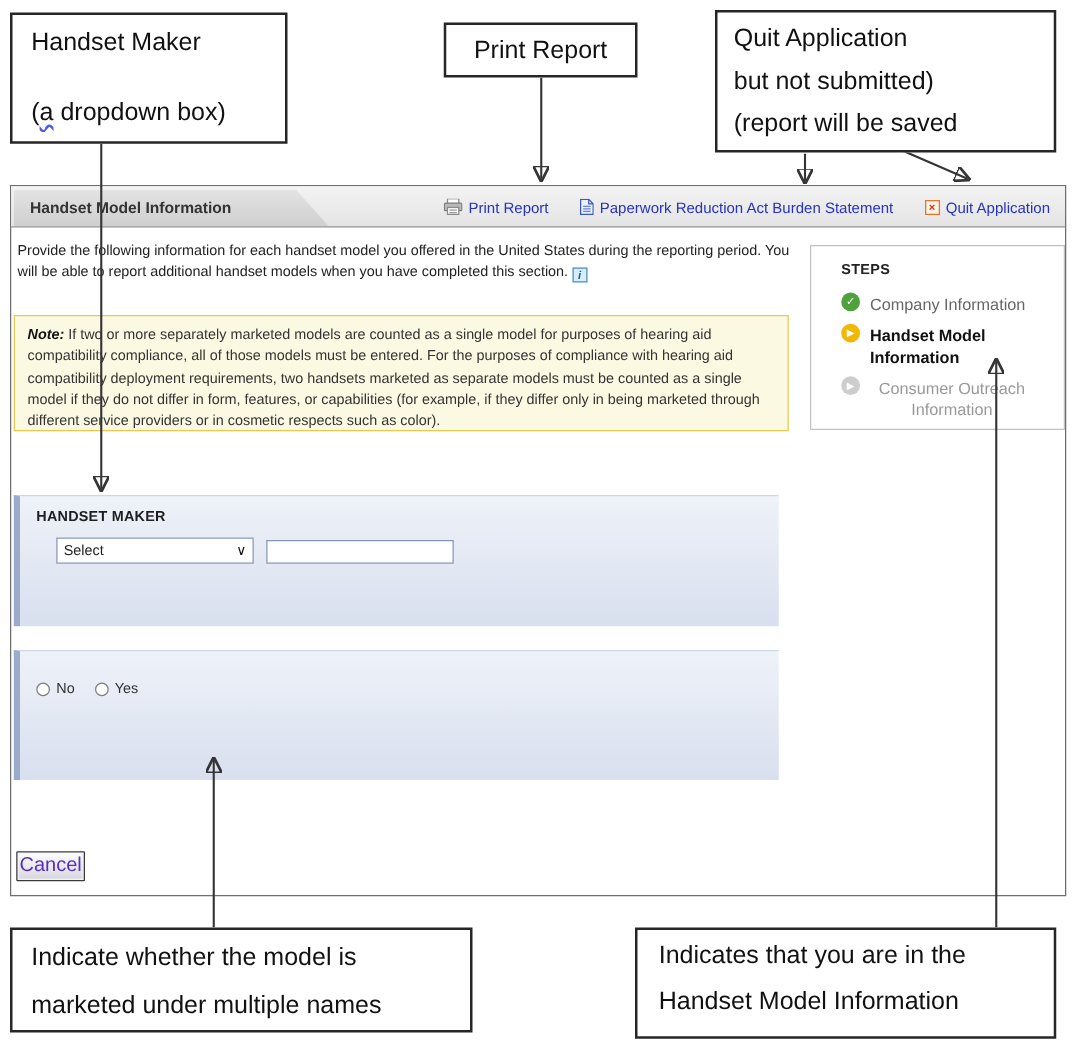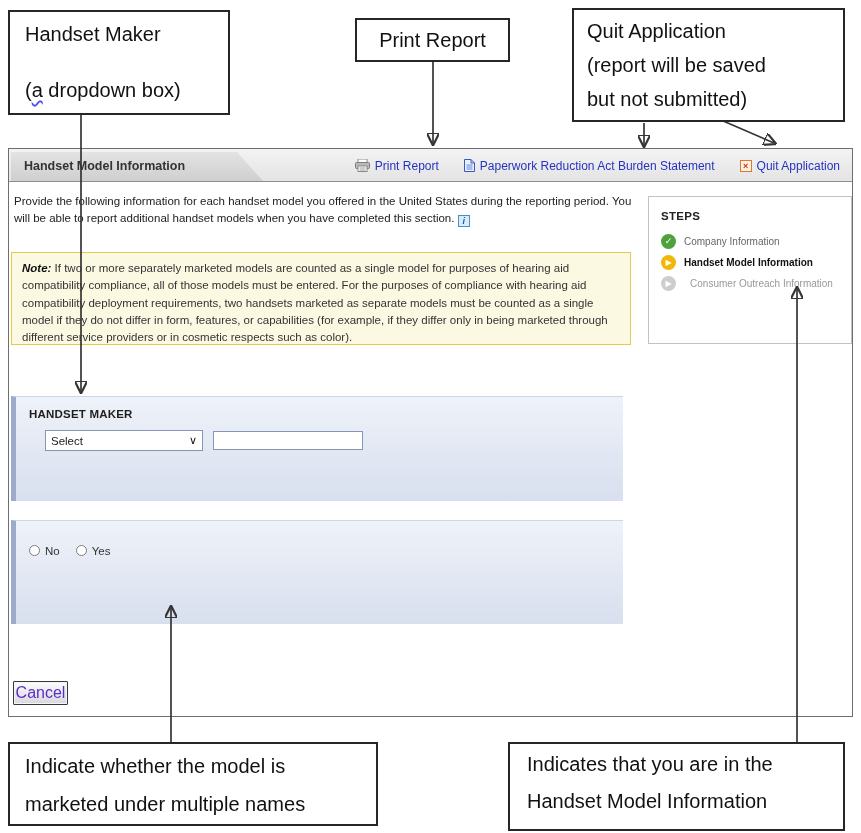--- a/index.html
+++ b/index.html
@@ -55,44 +55,44 @@
           background:#fcf9e3; border:1px solid #e6c94f; font-size:11.5px; color:#333; line-height:1.5; }
   #note .note-label { font-weight:bold; font-style:italic; color:#111; }
 
   
   .panel { position:absolute; left:2px; width:612px; background:linear-gradient(#eef2f9,#d8dfee);
            border-left:5px solid #9cabc9; border-top:1px solid #cdd6e7; padding:11px 13px; }
   #panel-maker { top:247px; height:105px; }
   #panel-model { top:371px; height:104px; }
   .panel h3 { font-size:11.5px; color:#1e1e1e; letter-spacing:.2px; }
   .panel .ptext { margin-top:7px; font-size:11.5px; color:#333; line-height:1.5; width:578px; }
-  .controls { margin-top:10px; display:flex; gap:10px; align-items:center;padding-left:16px; }
+  .controls { margin-top:10px; display:flex; gap:10px; align-items:flex-end;padding-left:16px; }
   #maker-select { width:158px; height:21px; background:#fff; border:1px solid #8496b8;
                   display:flex; align-items:center; justify-content:space-between;
                   padding:0 5px; font-size:11.5px; color:#222; cursor:pointer; }
   #maker-select .chev { font-size:11px; color:#111; }
   #maker-other { width:150px; height:19px; border:1px solid #8496b8; font-size:11.5px; padding:0 4px;
                  font-family:inherit; }
   .radio-row { margin-top:13px; display:flex; align-items:center; gap:16px; font-size:11.5px; color:#333; }
-  .radio { display:flex; align-items:flex-start; gap:5px; cursor:pointer; }
+  .radio { display:flex; align-items:flex-end; gap:5px; cursor:pointer; }
   .radio-circle { width:11px; height:11px; border:1px solid #7d7d7d; border-radius:50%; background:#fff;
                   display:inline-block; }
   .q-italic { font-style:italic; }
 
   
   #steps { position:absolute; left:639px; top:47px; width:204px; height:148px;
-           border:1px solid #c2c2c2; background:#fff; padding:13px 12px; }
+           border:1px solid #c2c2c2; background:#fff; padding:13px 24px; }
   #steps h4 { font-size:11.5px; color:#222; margin-bottom:13px; letter-spacing:.3px; }
   .step { display:flex; gap:8px; margin-bottom:7px; align-items:flex-start; }
   .step-icon { width:15px; height:15px; border-radius:50%; flex:0 0 15px; color:#fff;
                font-size:9px; line-height:15px; text-align:center; margin-top:-1px; }
   .step-icon.done { background:#4fa13c; }
   .step-icon.current { background:#f2b705; font-size:8px; }
   .step-icon.pending { background:#cdcdcd; font-size:8px; }
-  .step-label { font-size:10px; color:#666; width:158px; line-height:1.35; }
+  .step-label { font-size:13px; color:#666; width:158px; line-height:1.35; }
   .step.current .step-label { font-weight:bold; color:#111; }
   .step.pending .step-label { color:#999;text-align:center; }
 
   
   #cancel-btn { position:absolute; left:4px; top:532px; width:55px; height:24px;
                 border:1px solid #3a3a3a; background:linear-gradient(#fdfdfd,#d7d7de);
                 box-shadow:inset 0 0 0 1px #f4f4f8; color:#5a2ec6; font-size:16px;
                 font-family:inherit; cursor:pointer; border-radius:1px; }
 </style>
 </head>
@@ -102,22 +102,22 @@
   <span class="cl-line">Handset Maker</span>
   <span class="cl-line"><span>(</span><span class="squiggle">a</span><span> dropdown box)</span></span>
 </div>
 
 <div class="callout" id="callout-print">
   <span>Print Report</span>
 </div>
 
 <div class="callout" id="callout-quit">
   <span class="cl-line">Quit Application</span>
+  <span class="cl-line">but not submitted)</span>
   <span class="cl-line">(report will be saved</span>
-  <span class="cl-line">but not submitted)</span>
 </div>
 
 <div class="callout" id="callout-multi">
   <span class="cl-line">Indicate whether the model is</span>
   <span class="cl-line">marketed under multiple names</span>
 </div>
 
 <div class="callout" id="callout-step">
   <span class="cl-line">Indicates that you are in the</span>
   <span class="cl-line">Handset Model Information</span>

